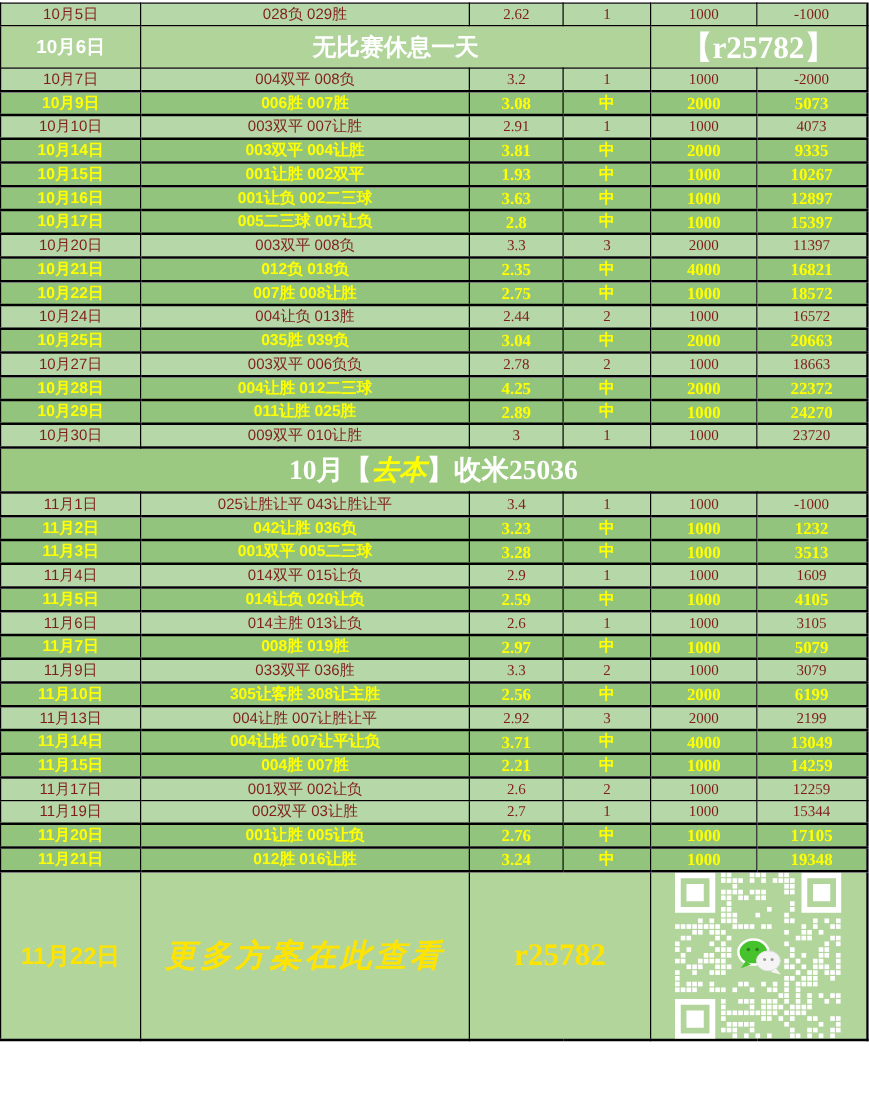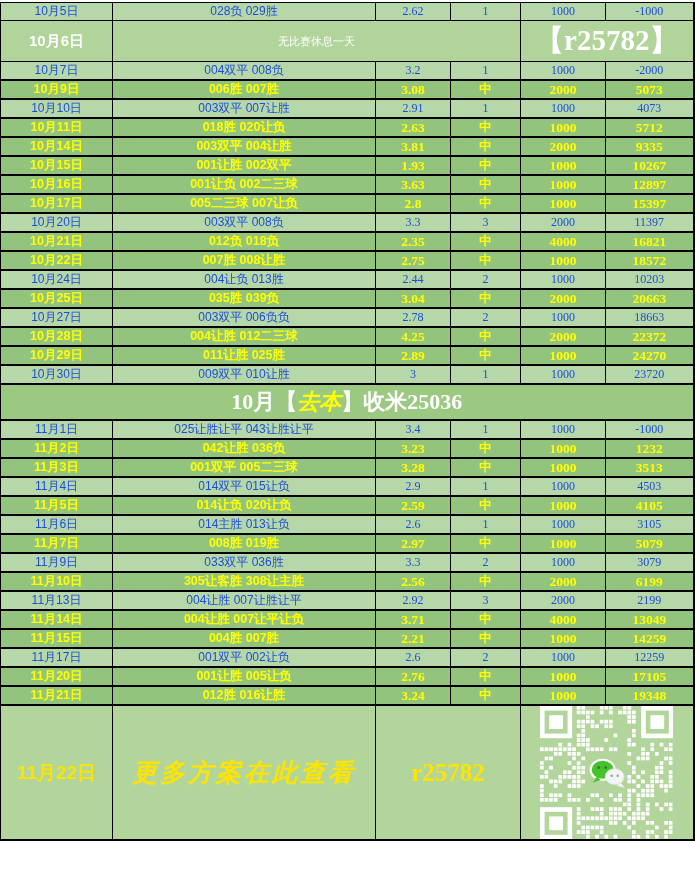--- a/index.html
+++ b/index.html
@@ -2,31 +2,31 @@
 <html><head>
 <meta charset="utf-8">
 <style>
   html,body{margin:0;padding:0;background:#ffffff;}
   body{width:695px;height:894px;overflow:hidden;font-family:"Liberation Sans",sans-serif;}
   table{border-collapse:collapse;table-layout:fixed;width:693px;margin:2px 0 0 0;}
   table, td{border:1px solid #000;}
   table{border-width:1px 2px 2px 1px;}
   td{padding:0;text-align:center;vertical-align:middle;white-space:nowrap;overflow:hidden;}
 
-  tr.miss{background:#b6d7a8;color:#1d4ed8;height:17.6px;}
+  tr.miss{background:#b6d7a8;color:#7f1d1d;height:17.6px;}
   tr.miss td{font-size:12px;}
   tr.hit{background:#93c47d;color:#ffff00;height:17.6px;}
   tr.hit td{font-size:12.5px;font-weight:bold;border-top-width:2px;border-bottom-width:2px;}
   td.num{font-family:"Liberation Serif",serif;font-size:13px;}
   tr.hit td.num{font-size:13.5px;}
 
   tr.rest{background:#b0d49a;color:#ffffff;height:24px;}
   tr.rest td.date-cell{font-size:15px;font-weight:bold;}
-  tr.rest td.note-cell{font-size:11px;font-weight:normal;margin-top:22px;}
-  tr.rest td.wechat-cell{font-family:"Liberation Serif",serif;font-size:29px;font-weight:bold;margin-top:16px;}
+  tr.rest td.note-cell{font-size:19px;font-weight:bold;margin-top:22px;}
+  tr.rest td.wechat-cell{font-family:"Liberation Serif",serif;font-size:25px;font-weight:bold;margin-top:16px;}
 
   tr.summary{background:#9cc981;color:#ffffff;height:36px;}
   tr.summary td{font-family:"Liberation Serif",serif;font-size:22px;font-weight:bold;border-top-width:2px;border-bottom-width:2px;}
   tr.summary .hl{color:#ffff00;font-style:italic;}
 
   tr.footer{background:#b2d59c;height:131px;}
   tr.footer td.fdate{color:#ffe400;font-size:19px;font-weight:bold;}
   tr.footer td.promo{color:#ffe400;font-size:25px;font-weight:bold;font-family:"Liberation Serif",serif;font-style:italic;letter-spacing:3px;}
   tr.footer td.fid{color:#ffe400;font-family:"Liberation Serif",serif;font-size:25px;font-weight:bold;}
   .qr-wrap{display:flex;align-items:center;justify-content:center;height:100%;}
@@ -75,28 +75,20 @@
       </tr>
       <tr class="miss">
         <td>10月10日</td>
         <td>003双平 007让胜</td>
         <td class="num">2.91</td>
         <td class="num">1</td>
         <td class="num">1000</td>
         <td class="num">4073</td>
       </tr>
       <tr class="hit">
-        <td>10月11日</td>
-        <td>018胜 020让负</td>
-        <td class="num">2.63</td>
-        <td>中</td>
-        <td class="num">1000</td>
-        <td class="num">5712</td>
-      </tr>
-      <tr class="hit">
         <td>10月14日</td>
         <td>003双平 004让胜</td>
         <td class="num">3.81</td>
         <td>中</td>
         <td class="num">2000</td>
         <td class="num">9335</td>
       </tr>
       <tr class="hit">
         <td>10月15日</td>
         <td>001让胜 002双平</td>
@@ -144,21 +136,21 @@
         <td>中</td>
         <td class="num">1000</td>
         <td class="num">18572</td>
       </tr>
       <tr class="miss">
         <td>10月24日</td>
         <td>004让负 013胜</td>
         <td class="num">2.44</td>
         <td class="num">2</td>
         <td class="num">1000</td>
-        <td class="num">10203</td>
+        <td class="num">16572</td>
       </tr>
       <tr class="hit">
         <td>10月25日</td>
         <td>035胜 039负</td>
         <td class="num">3.04</td>
         <td>中</td>
         <td class="num">2000</td>
         <td class="num">20663</td>
       </tr>
       <tr class="miss">
@@ -219,21 +211,21 @@
         <td>中</td>
         <td class="num">1000</td>
         <td class="num">3513</td>
       </tr>
       <tr class="miss">
         <td>11月4日</td>
         <td>014双平 015让负</td>
         <td class="num">2.9</td>
         <td class="num">1</td>
         <td class="num">1000</td>
-        <td class="num">4503</td>
+        <td class="num">1609</td>
       </tr>
       <tr class="hit">
         <td>11月5日</td>
         <td>014让负 020让负</td>
         <td class="num">2.59</td>
         <td>中</td>
         <td class="num">1000</td>
         <td class="num">4105</td>
       </tr>
       <tr class="miss">
@@ -292,20 +284,28 @@
         <td class="num">1000</td>
         <td class="num">14259</td>
       </tr>
       <tr class="miss">
         <td>11月17日</td>
         <td>001双平 002让负</td>
         <td class="num">2.6</td>
         <td class="num">2</td>
         <td class="num">1000</td>
         <td class="num">12259</td>
+      </tr>
+      <tr class="miss">
+        <td>11月19日</td>
+        <td>002双平 03让胜</td>
+        <td class="num">2.7</td>
+        <td class="num">1</td>
+        <td class="num">1000</td>
+        <td class="num">15344</td>
       </tr>
       <tr class="hit">
         <td>11月20日</td>
         <td>001让胜 005让负</td>
         <td class="num">2.76</td>
         <td>中</td>
         <td class="num">1000</td>
         <td class="num">17105</td>
       </tr>
       <tr class="hit">

